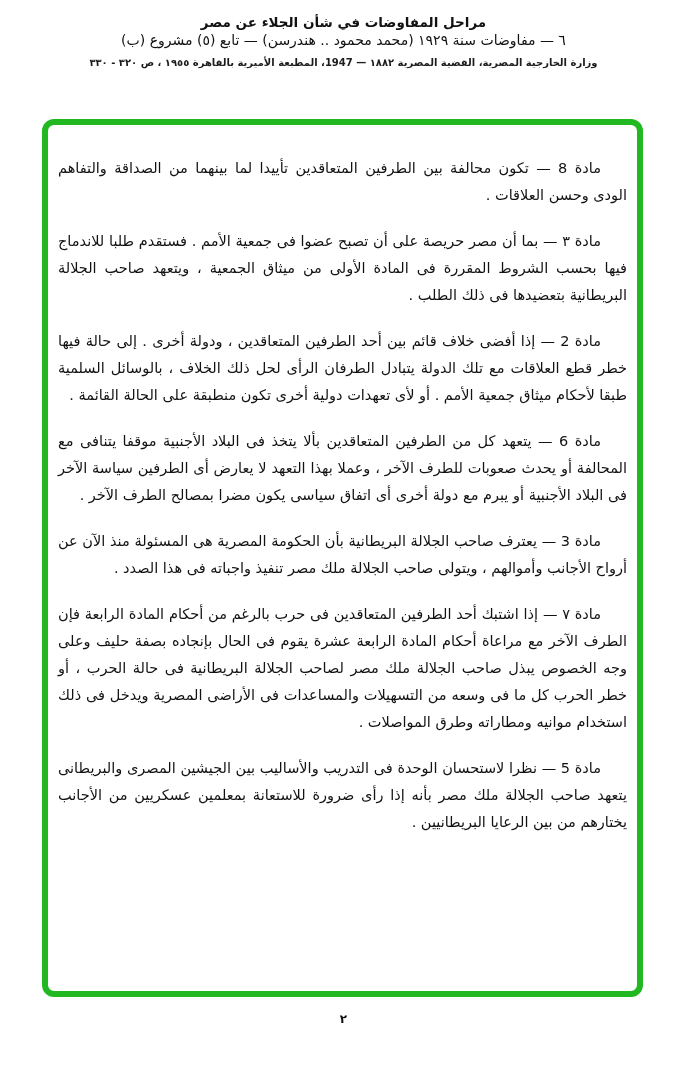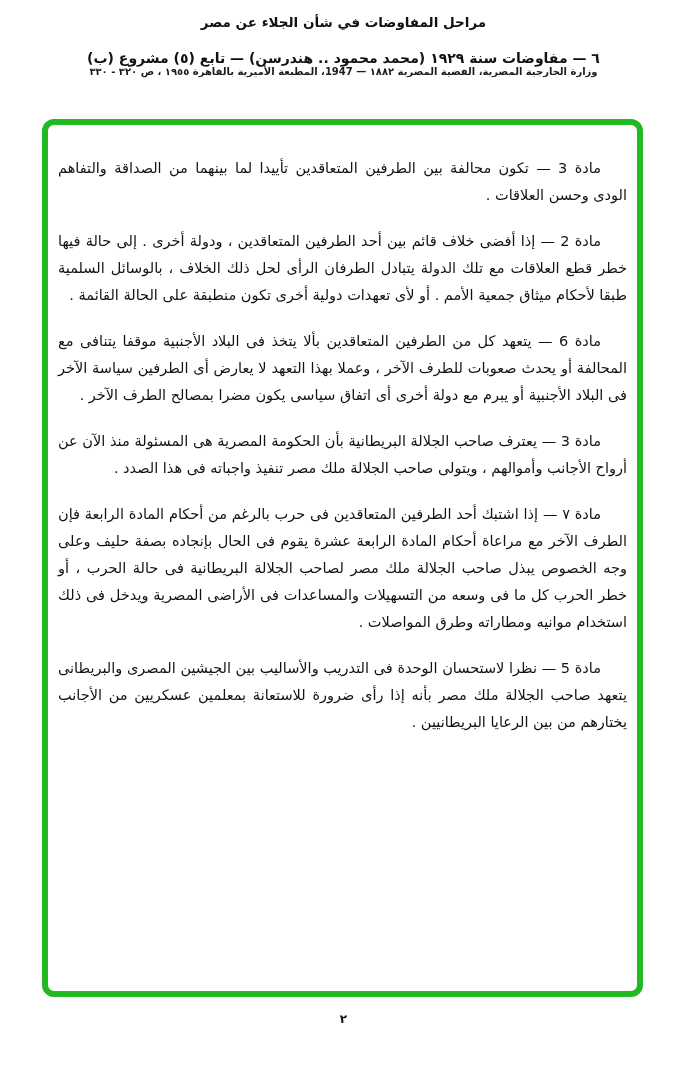--- a/index.html
+++ b/index.html
@@ -21,25 +21,26 @@
     top: 14px;
     left: 0;
     width: 100%;
     text-align: center;
     direction: rtl;
   }
   .header-line1 {
     font-size: 13.5px;
     font-weight: bold;
     letter-spacing: 0.5px;
-    margin-bottom: 20px;
+    margin-bottom: 2px;
   }
   .header-line2 {
     font-size: 14px;
-    font-weight: bold;
+    font-weight: normal;
+    margin-bottom: 9px;
   }
   .header-line3 {
     font-size: 10px;
     font-weight: bold;
     color: #1c1c1c;
   }
   .green-box {
     position: absolute;
     left: 42px;
     top: 119px;
@@ -82,21 +83,22 @@
 <div class="page" style="color: rgb(18, 18, 18); background: rgb(255, 255, 255);">
 
   <header class="page-header">
     <div class="header-line1">مراحل المفاوضات في شأن الجلاء عن مصر</div>
     <div class="header-line2">٦ — مفاوضات سنة ١٩٢٩ (محمد محمود .. هندرسن) — تابع (٥) مشروع (ب)</div>
     <div class="header-line3">وزارة الخارجية المصرية، القضية المصرية ١٨٨٢ — 1947، المطبعة الأميرية بالقاهرة ١٩٥٥ ، ص ٣٢٠ - ٣٣٠</div>
   </header>
 
   <div class="green-box" style="border-color: rgb(34, 184, 34);">
     <div class="articles">
-      <p>مادة 3 — تكون محالفة بين الطرفين المتعاقدين تأييدا لما بينهما من الصداقة والتفاهم الودى وحسن العلاقات .</p>
+      <p>مادة 8 — تكون محالفة بين الطرفين المتعاقدين تأييدا لما بينهما من الصداقة والتفاهم الودى وحسن العلاقات .</p>
+      <p>مادة ٣ — بما أن مصر حريصة على أن تصبح عضوا فى جمعية الأمم . فستقدم طلبا للاندماج فيها بحسب الشروط المقررة فى المادة الأولى من ميثاق الجمعية ، ويتعهد صاحب الجلالة البريطانية بتعضيدها فى ذلك الطلب .</p>
       <p>مادة 2 — إذا أفضى خلاف قائم بين أحد الطرفين المتعاقدين ، ودولة أخرى . إلى حالة فيها خطر قطع العلاقات مع تلك الدولة يتبادل الطرفان الرأى لحل ذلك الخلاف ، بالوسائل السلمية طبقا لأحكام ميثاق جمعية الأمم . أو لأى تعهدات دولية أخرى تكون منطبقة على الحالة القائمة .</p>
       <p>مادة 6 — يتعهد كل من الطرفين المتعاقدين بألا يتخذ فى البلاد الأجنبية موقفا يتنافى مع المحالفة أو يحدث صعوبات للطرف الآخر ، وعملا بهذا التعهد لا يعارض أى الطرفين سياسة الآخر فى البلاد الأجنبية أو يبرم مع دولة أخرى أى اتفاق سياسى يكون مضرا بمصالح الطرف الآخر .</p>
       <p>مادة 3 — يعترف صاحب الجلالة البريطانية بأن الحكومة المصرية هى المسئولة منذ الآن عن أرواح الأجانب وأموالهم ، ويتولى صاحب الجلالة ملك مصر تنفيذ واجباته فى هذا الصدد .</p>
       <p>مادة ٧ — إذا اشتبك أحد الطرفين المتعاقدين فى حرب بالرغم من أحكام المادة الرابعة فإن الطرف الآخر مع مراعاة أحكام المادة الرابعة عشرة يقوم فى الحال بإنجاده بصفة حليف وعلى وجه الخصوص يبذل صاحب الجلالة ملك مصر لصاحب الجلالة البريطانية فى حالة الحرب ، أو خطر الحرب كل ما فى وسعه من التسهيلات والمساعدات فى الأراضى المصرية ويدخل فى ذلك استخدام موانيه ومطاراته وطرق المواصلات .</p>
       <p>مادة 5 — نظرا لاستحسان الوحدة فى التدريب والأساليب بين الجيشين المصرى والبريطانى يتعهد صاحب الجلالة ملك مصر بأنه إذا رأى ضرورة للاستعانة بمعلمين عسكريين من الأجانب يختارهم من بين الرعايا البريطانيين .</p>
     </div>
   </div>
 
   <div class="page-number">٢</div>
 

